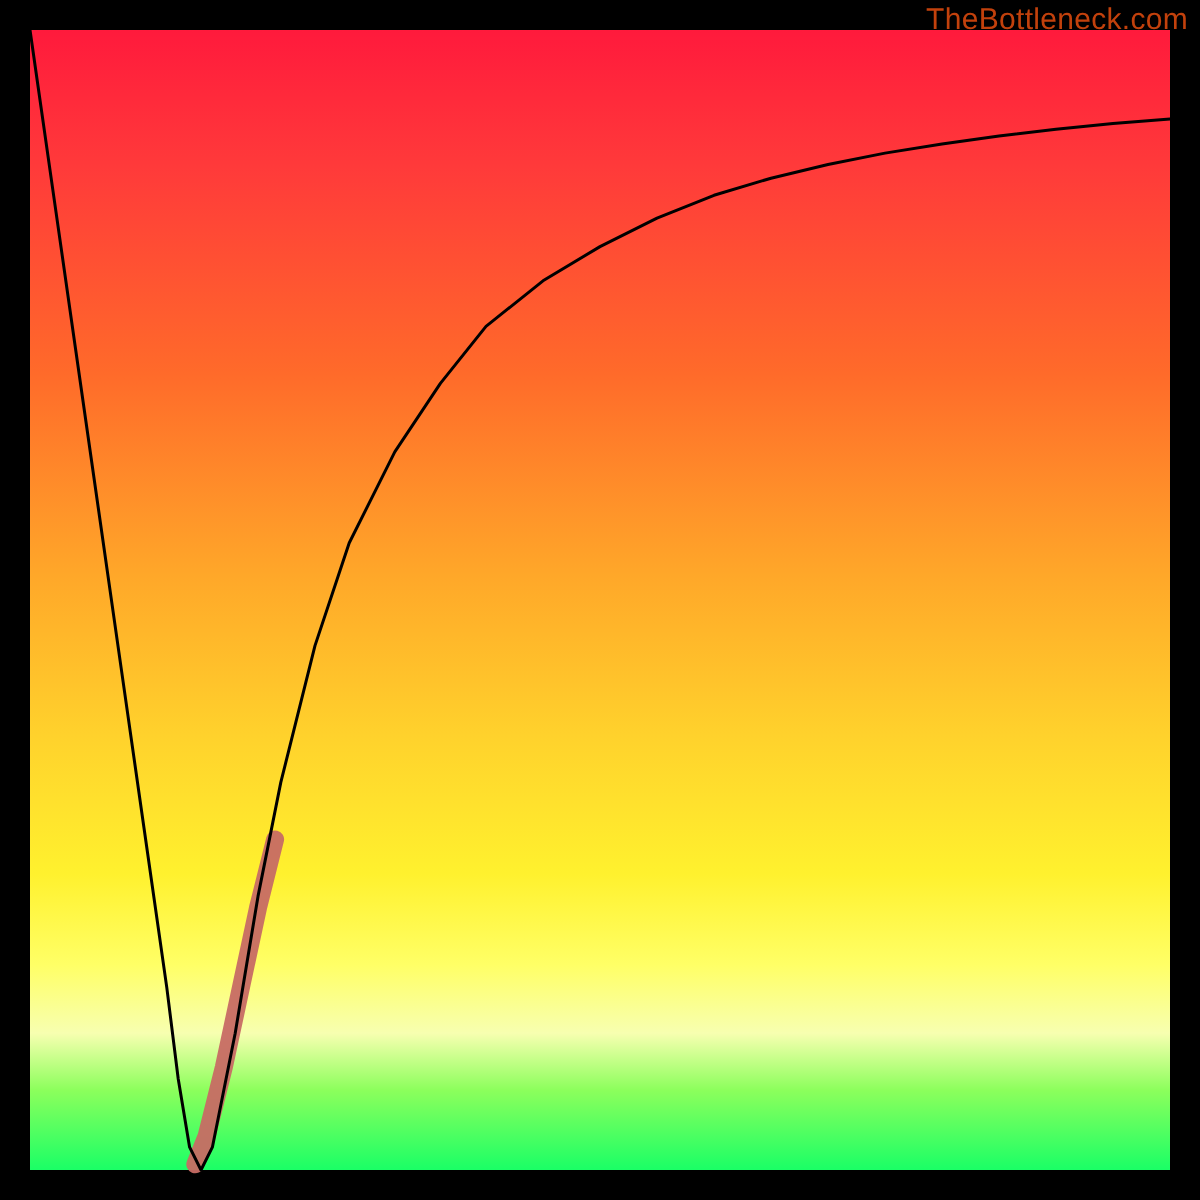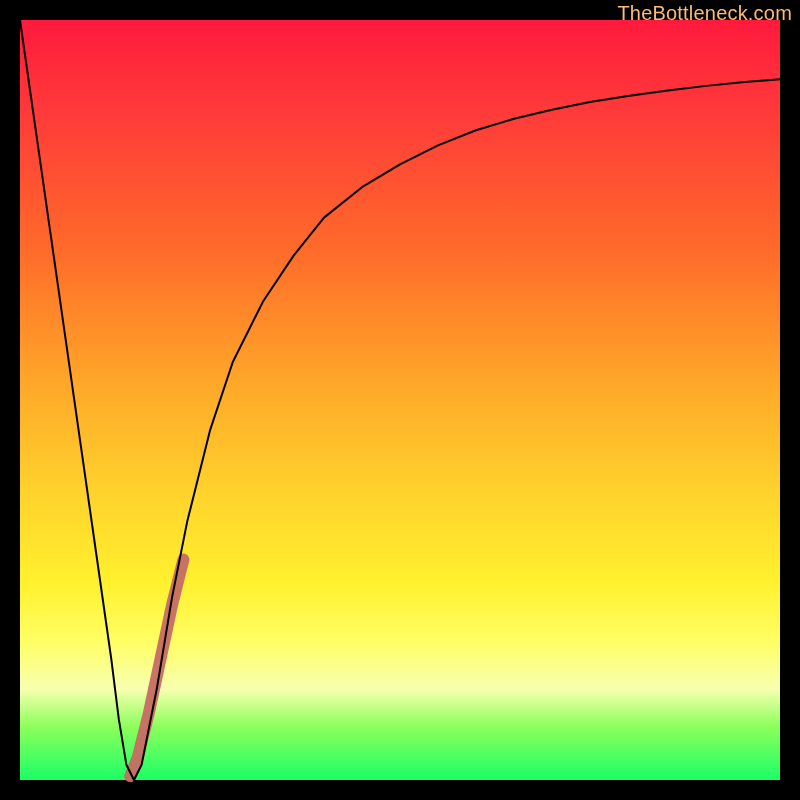--- a/index.html
+++ b/index.html
@@ -58,21 +58,21 @@
     stroke: #c76b64;
     stroke-width: 12;
     stroke-linecap: round;
     stroke-linejoin: round;
     opacity: 0.95;
   }
   .watermark {
     position: absolute;
     top: 2px;
     right: 8px;
-    color: #fdba74;
+    color: #c2410c;
     font-size: 20px;
     font-weight: 400;
     letter-spacing: 0.2px;
     user-select: none;
   }
 </style>
 </head>
 <body>
 
 <div class="stage">

